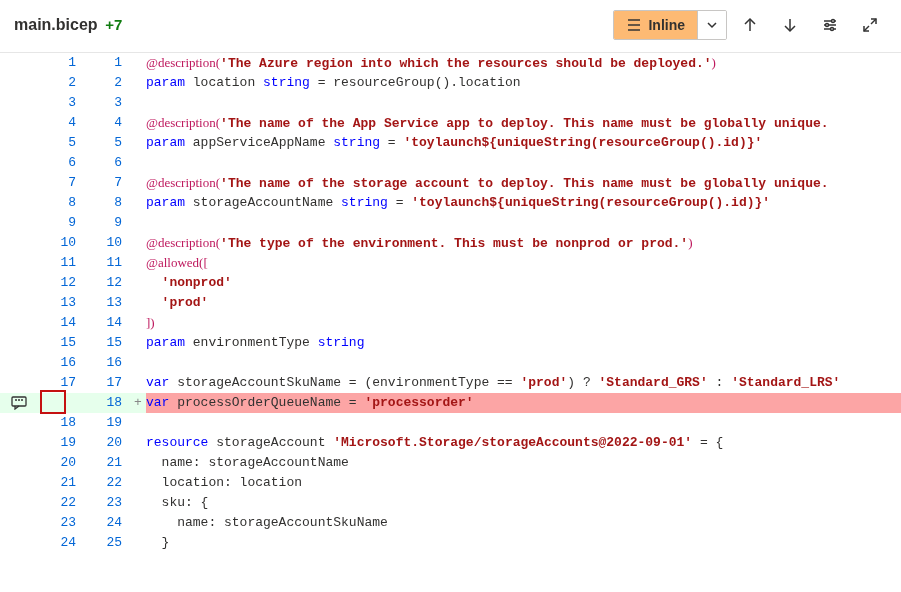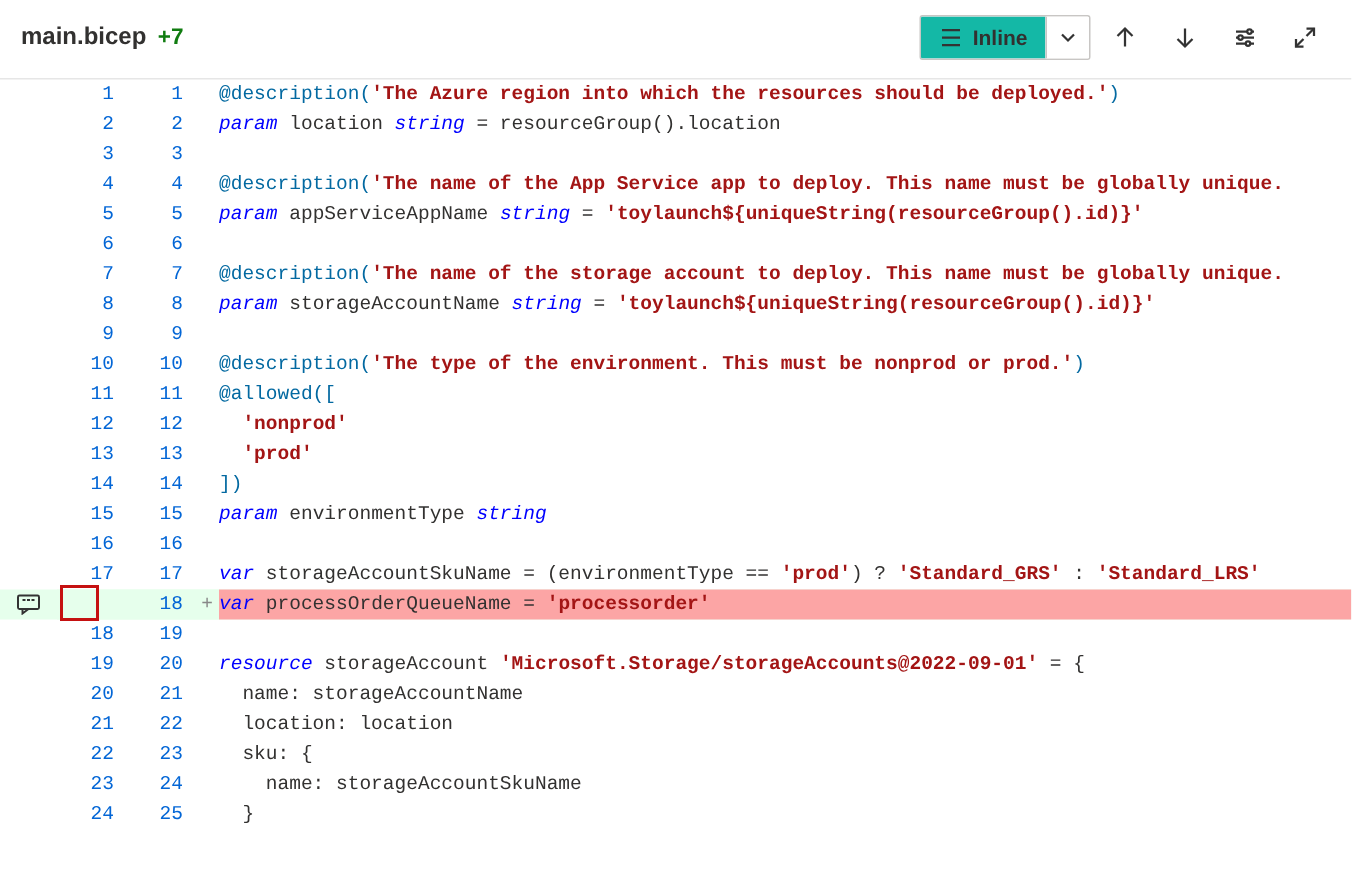--- a/index.html
+++ b/index.html
@@ -20,21 +20,21 @@
   }
   .file-info { flex: 1; }
   .file-title { font-size: 16px; font-weight: 600; }
   .file-change { color: #107c10; font-weight: 600; font-size: 15px; margin-left: 4px; }
   .file-path { font-size: 12px; color: #666; margin-top: 1px; }
   .toolbar { display: flex; align-items: center; gap: 6px; }
   .btn-group { display: flex; border: 1px solid #c8c6c4; border-radius: 2px; overflow: hidden; background:#fff;}
   .btn-inline {
     display: flex; align-items: center; gap: 6px;
     padding: 6px 12px; font-size: 14px; font-weight: 600; cursor: pointer;
-    background:#14b8a6;
+    background:#fdba74;
   }
   .btn-chev { padding: 6px 8px; border-left: 1px solid #c8c6c4; cursor: pointer; display:flex;align-items:center;background:#fff;}
   .icon-btn { width: 34px; height: 34px; display: flex; align-items: center; justify-content: center; cursor: pointer; border-radius:2px;}
   svg { display: block; }
 
   .code-area {
     font-family: Consolas, "Courier New", monospace;
     font-size: 13px;
     white-space: pre;
     overflow:hidden;
@@ -69,23 +69,23 @@
     color: #888;
   }
   .code {
     flex: 1;
     padding-left: 0px;
   }
   .added { background: #e6ffec; }
   .added .code { background: #fca5a5; }
   .added .gutter-new, .added .gutter-old, .added .gutter-mark { background: #e6ffec; }
 
-  .tok-kw { color: #0000ff; font-style: italic; }
+  .tok-kw { color: #0000ff; }
   .tok-str { color: #a31515; font-weight: bold; }
-  .tok-at { color: #0369a1; }
+  .tok-at { color: #be185d; font-family: Liberation Serif, serif; }
 
   .comment-box {
     position: absolute;
     left: 40px;
     border: 2px solid #c51111;
     width: 26px;
     height: 24px;
     pointer-events: none;
   }
   .comment-icon-wrap {

